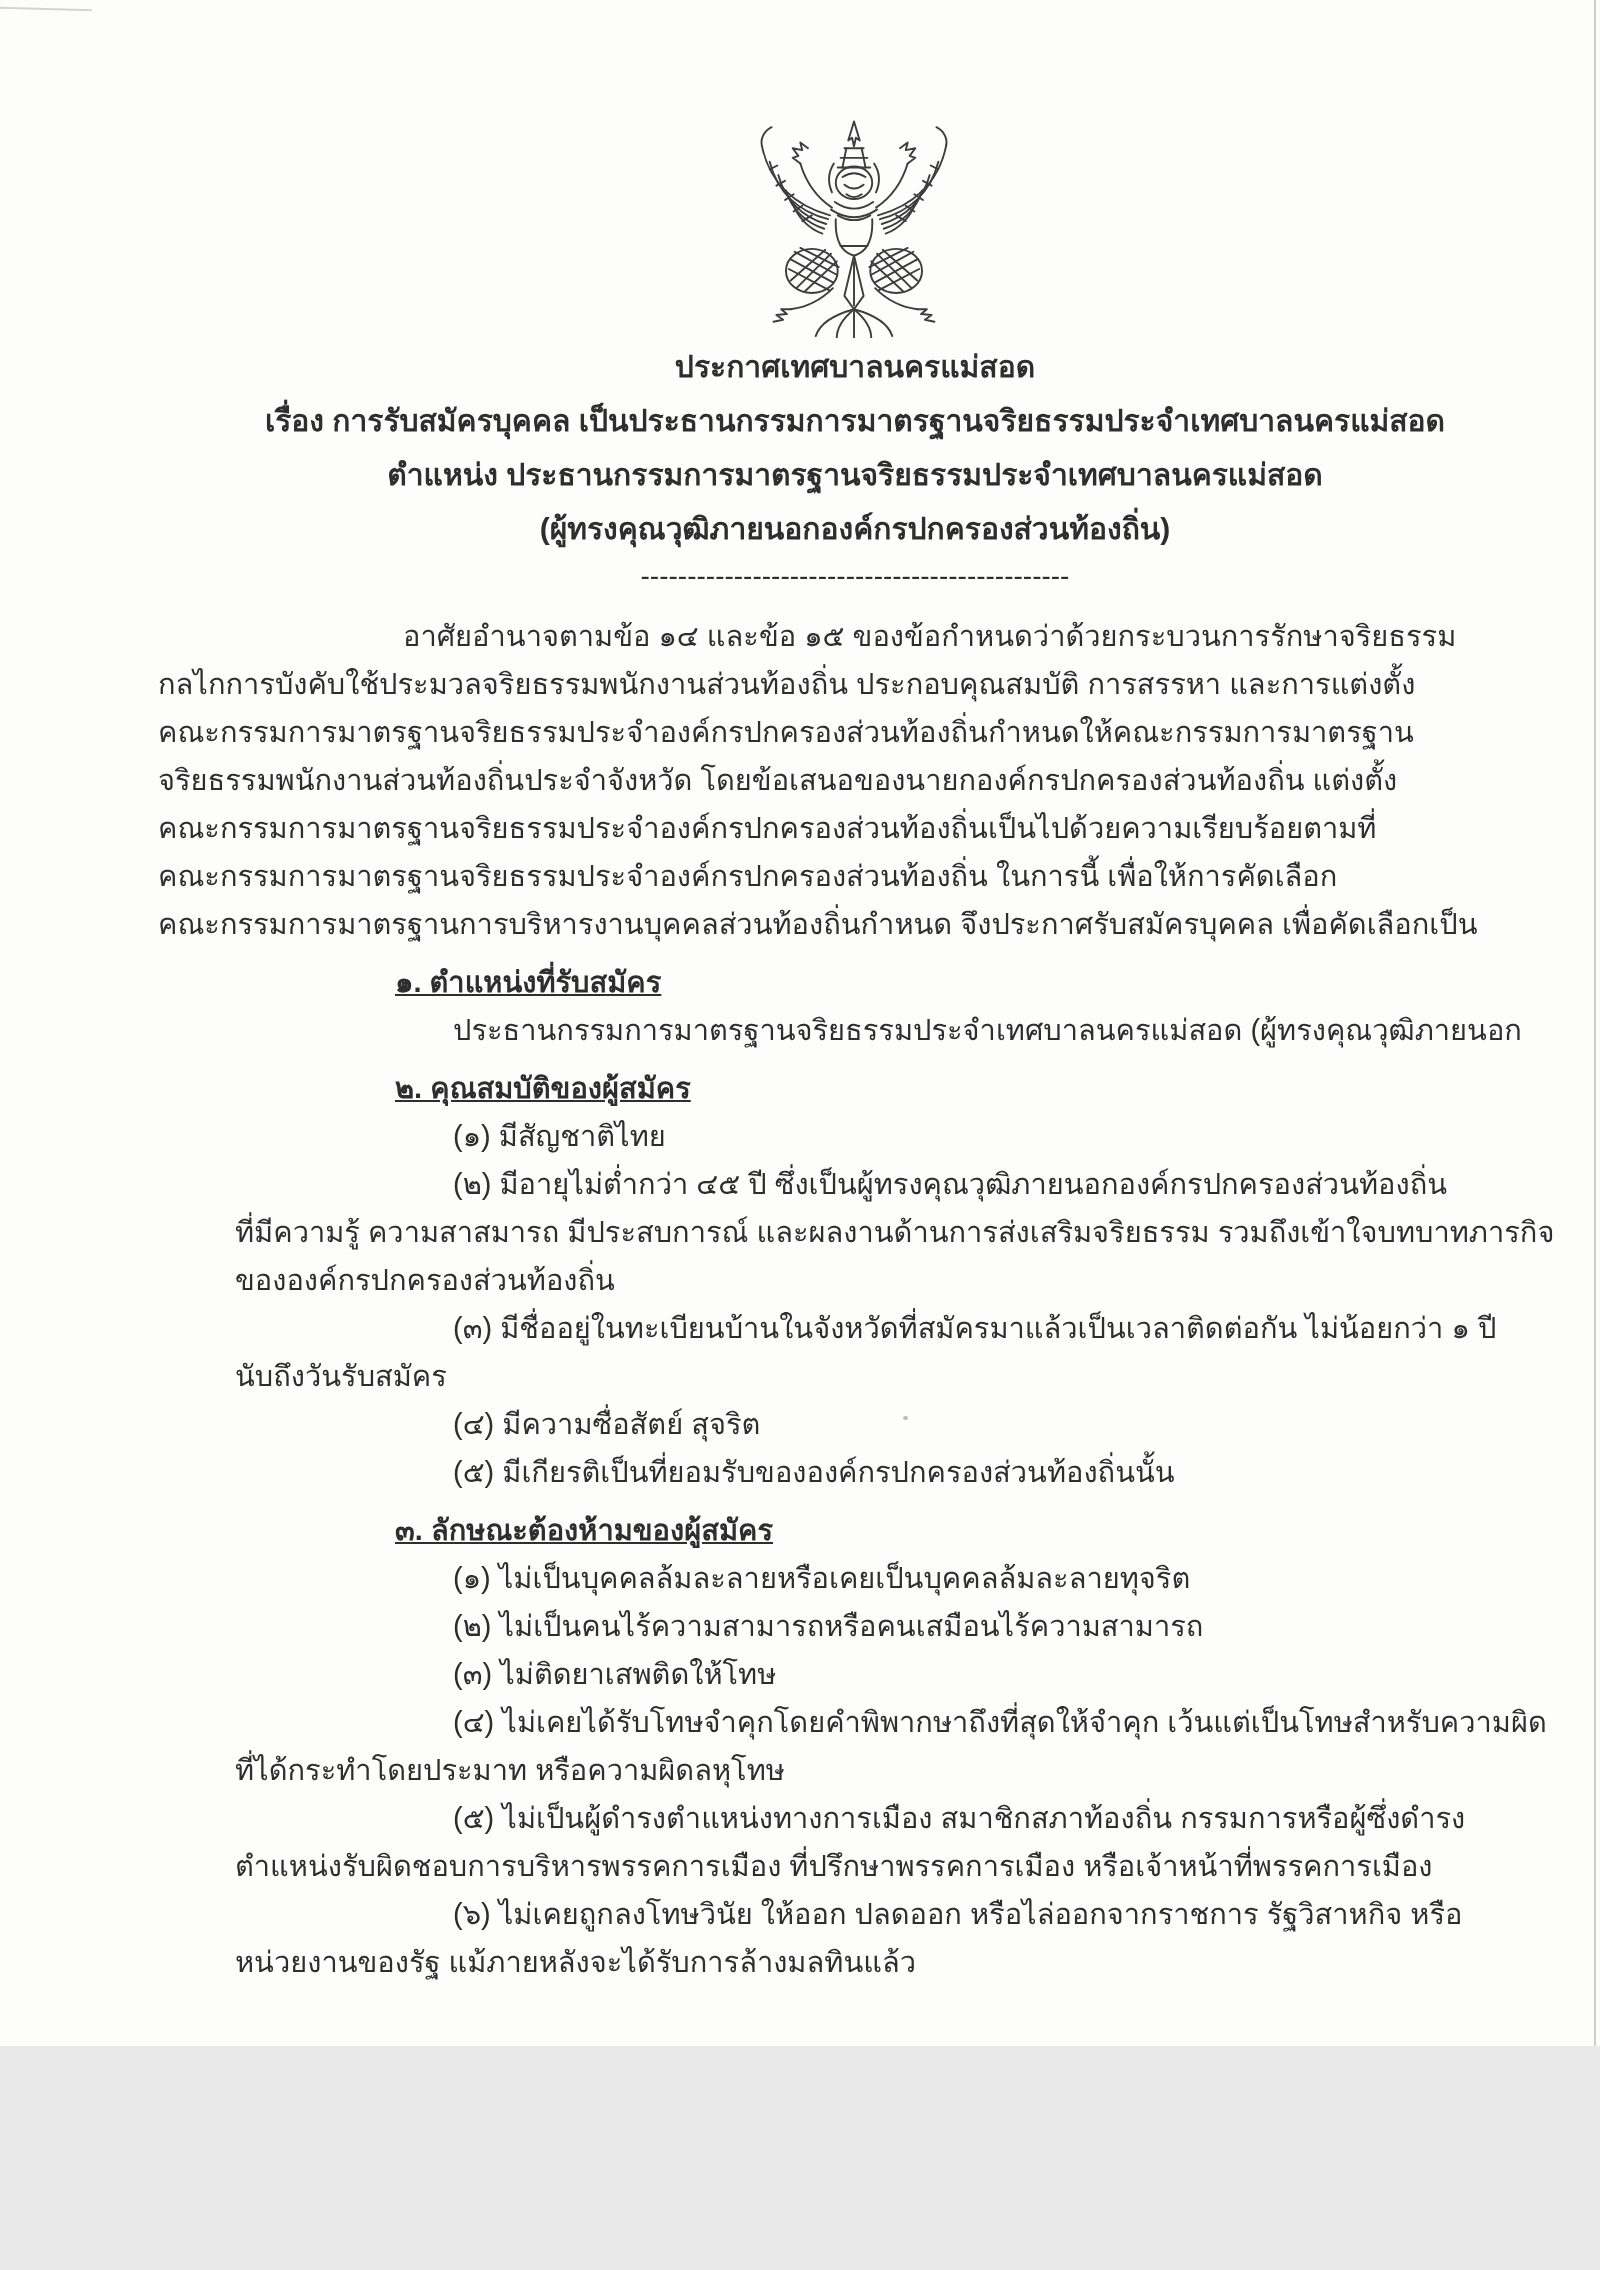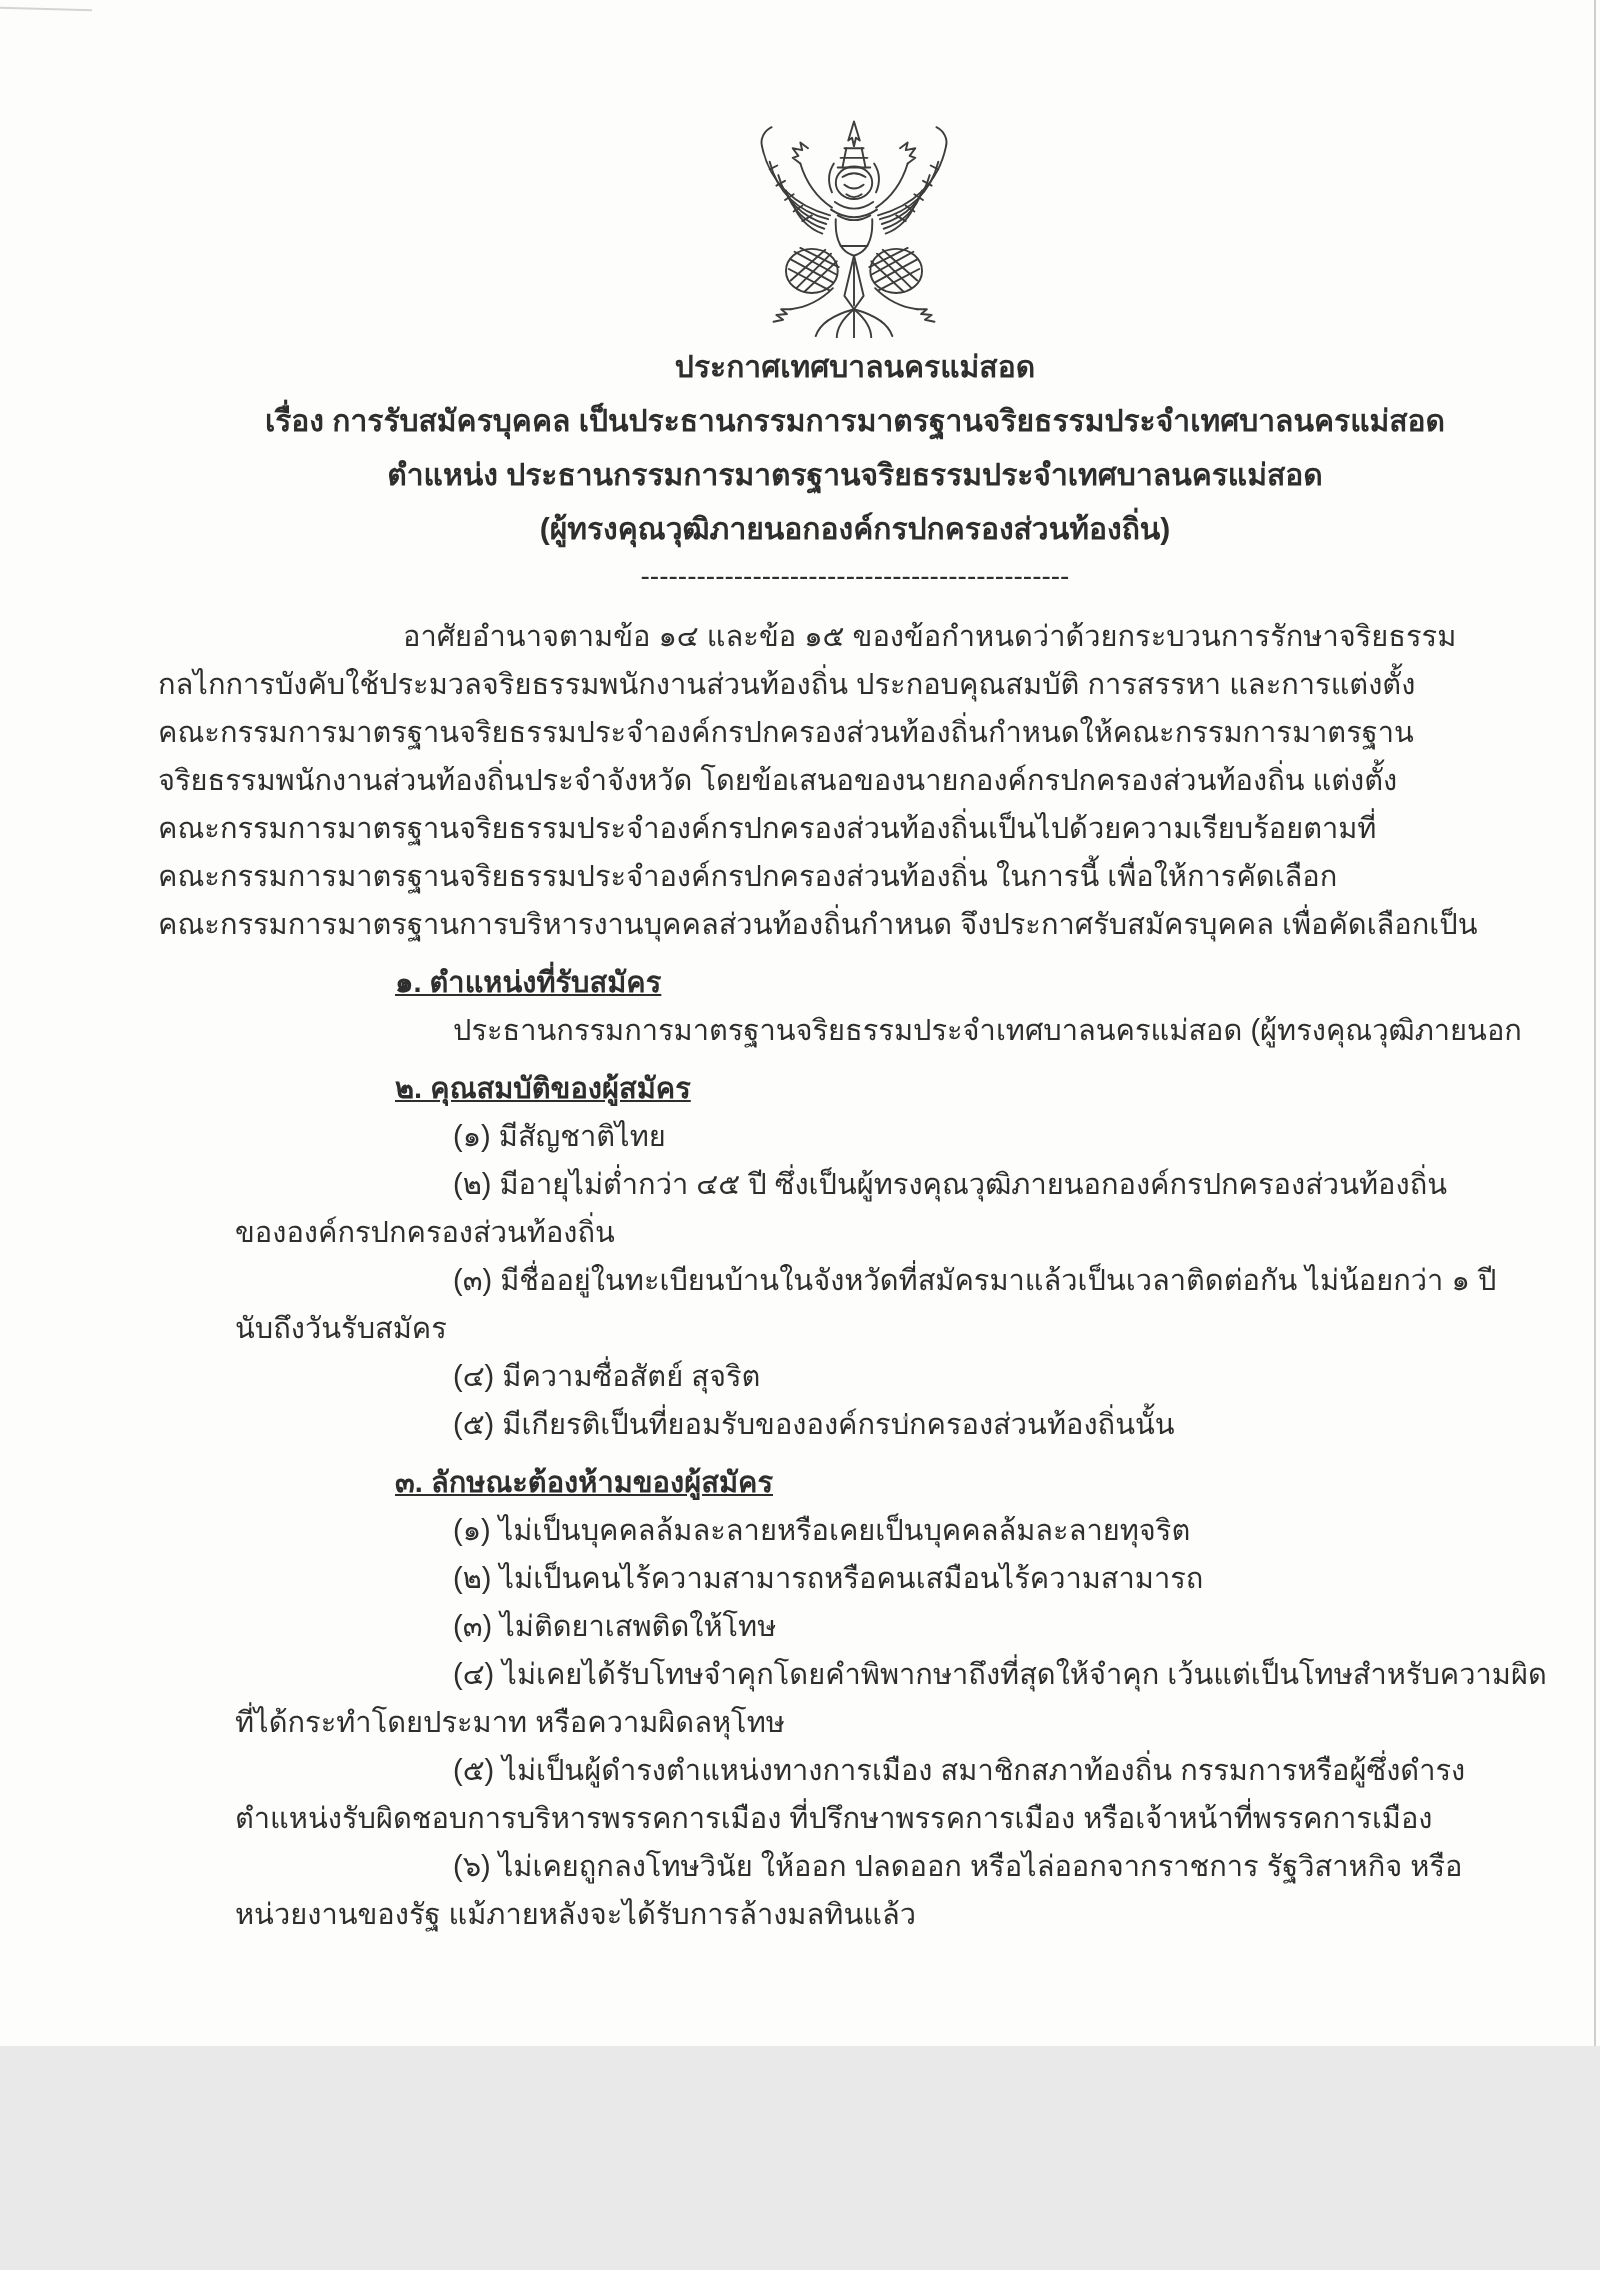--- a/index.html
+++ b/index.html
@@ -124,20 +124,21 @@
       <div class="line t-flush">คณะกรรมการมาตรฐานจริยธรรมประจำองค์กรปกครองส่วนท้องถิ่นกำหนดให้คณะกรรมการมาตรฐาน</div>
       <div class="line t-flush">จริยธรรมพนักงานส่วนท้องถิ่นประจำจังหวัด โดยข้อเสนอของนายกองค์กรปกครองส่วนท้องถิ่น แต่งตั้ง</div>
       <div class="line t-flush">คณะกรรมการมาตรฐานจริยธรรมประจำองค์กรปกครองส่วนท้องถิ่นเป็นไปด้วยความเรียบร้อยตามที่</div>
       <div class="line t-flush">คณะกรรมการมาตรฐานจริยธรรมประจำองค์กรปกครองส่วนท้องถิ่น ในการนี้ เพื่อให้การคัดเลือก</div>
       <div class="line t-flush">คณะกรรมการมาตรฐานการบริหารงานบุคคลส่วนท้องถิ่นกำหนด จึงประกาศรับสมัครบุคคล เพื่อคัดเลือกเป็น</div>
       <div class="line t-head">๑. ตำแหน่งที่รับสมัคร</div>
       <div class="line t-item">ประธานกรรมการมาตรฐานจริยธรรมประจำเทศบาลนครแม่สอด (ผู้ทรงคุณวุฒิภายนอก</div>
       <div class="line t-head">๒. คุณสมบัติของผู้สมัคร</div>
       <div class="line t-item">(๑) มีสัญชาติไทย</div>
       <div class="line t-item">(๒) มีอายุไม่ต่ำกว่า ๔๕ ปี ซึ่งเป็นผู้ทรงคุณวุฒิภายนอกองค์กรปกครองส่วนท้องถิ่น</div>
+      <div class="line t-cont">ที่มีความรู้ ความสาสมารถ มีประสบการณ์ และผลงานด้านการส่งเสริมจริยธรรม รวมถึงเข้าใจบทบาทภารกิจ</div>
       <div class="line t-cont">ขององค์กรปกครองส่วนท้องถิ่น</div>
       <div class="line t-item">(๓) มีชื่ออยู่ในทะเบียนบ้านในจังหวัดที่สมัครมาแล้วเป็นเวลาติดต่อกัน ไม่น้อยกว่า ๑ ปี</div>
       <div class="line t-cont">นับถึงวันรับสมัคร</div>
       <div class="line t-item">(๔) มีความซื่อสัตย์ สุจริต</div>
       <div class="line t-item">(๕) มีเกียรติเป็นที่ยอมรับขององค์กรปกครองส่วนท้องถิ่นนั้น</div>
       <div class="line t-head">๓. ลักษณะต้องห้ามของผู้สมัคร</div>
       <div class="line t-item">(๑) ไม่เป็นบุคคลล้มละลายหรือเคยเป็นบุคคลล้มละลายทุจริต</div>
       <div class="line t-item">(๒) ไม่เป็นคนไร้ความสามารถหรือคนเสมือนไร้ความสามารถ</div>
       <div class="line t-item">(๓) ไม่ติดยาเสพติดให้โทษ</div>
       <div class="line t-item">(๔) ไม่เคยได้รับโทษจำคุกโดยคำพิพากษาถึงที่สุดให้จำคุก เว้นแต่เป็นโทษสำหรับความผิด</div>

